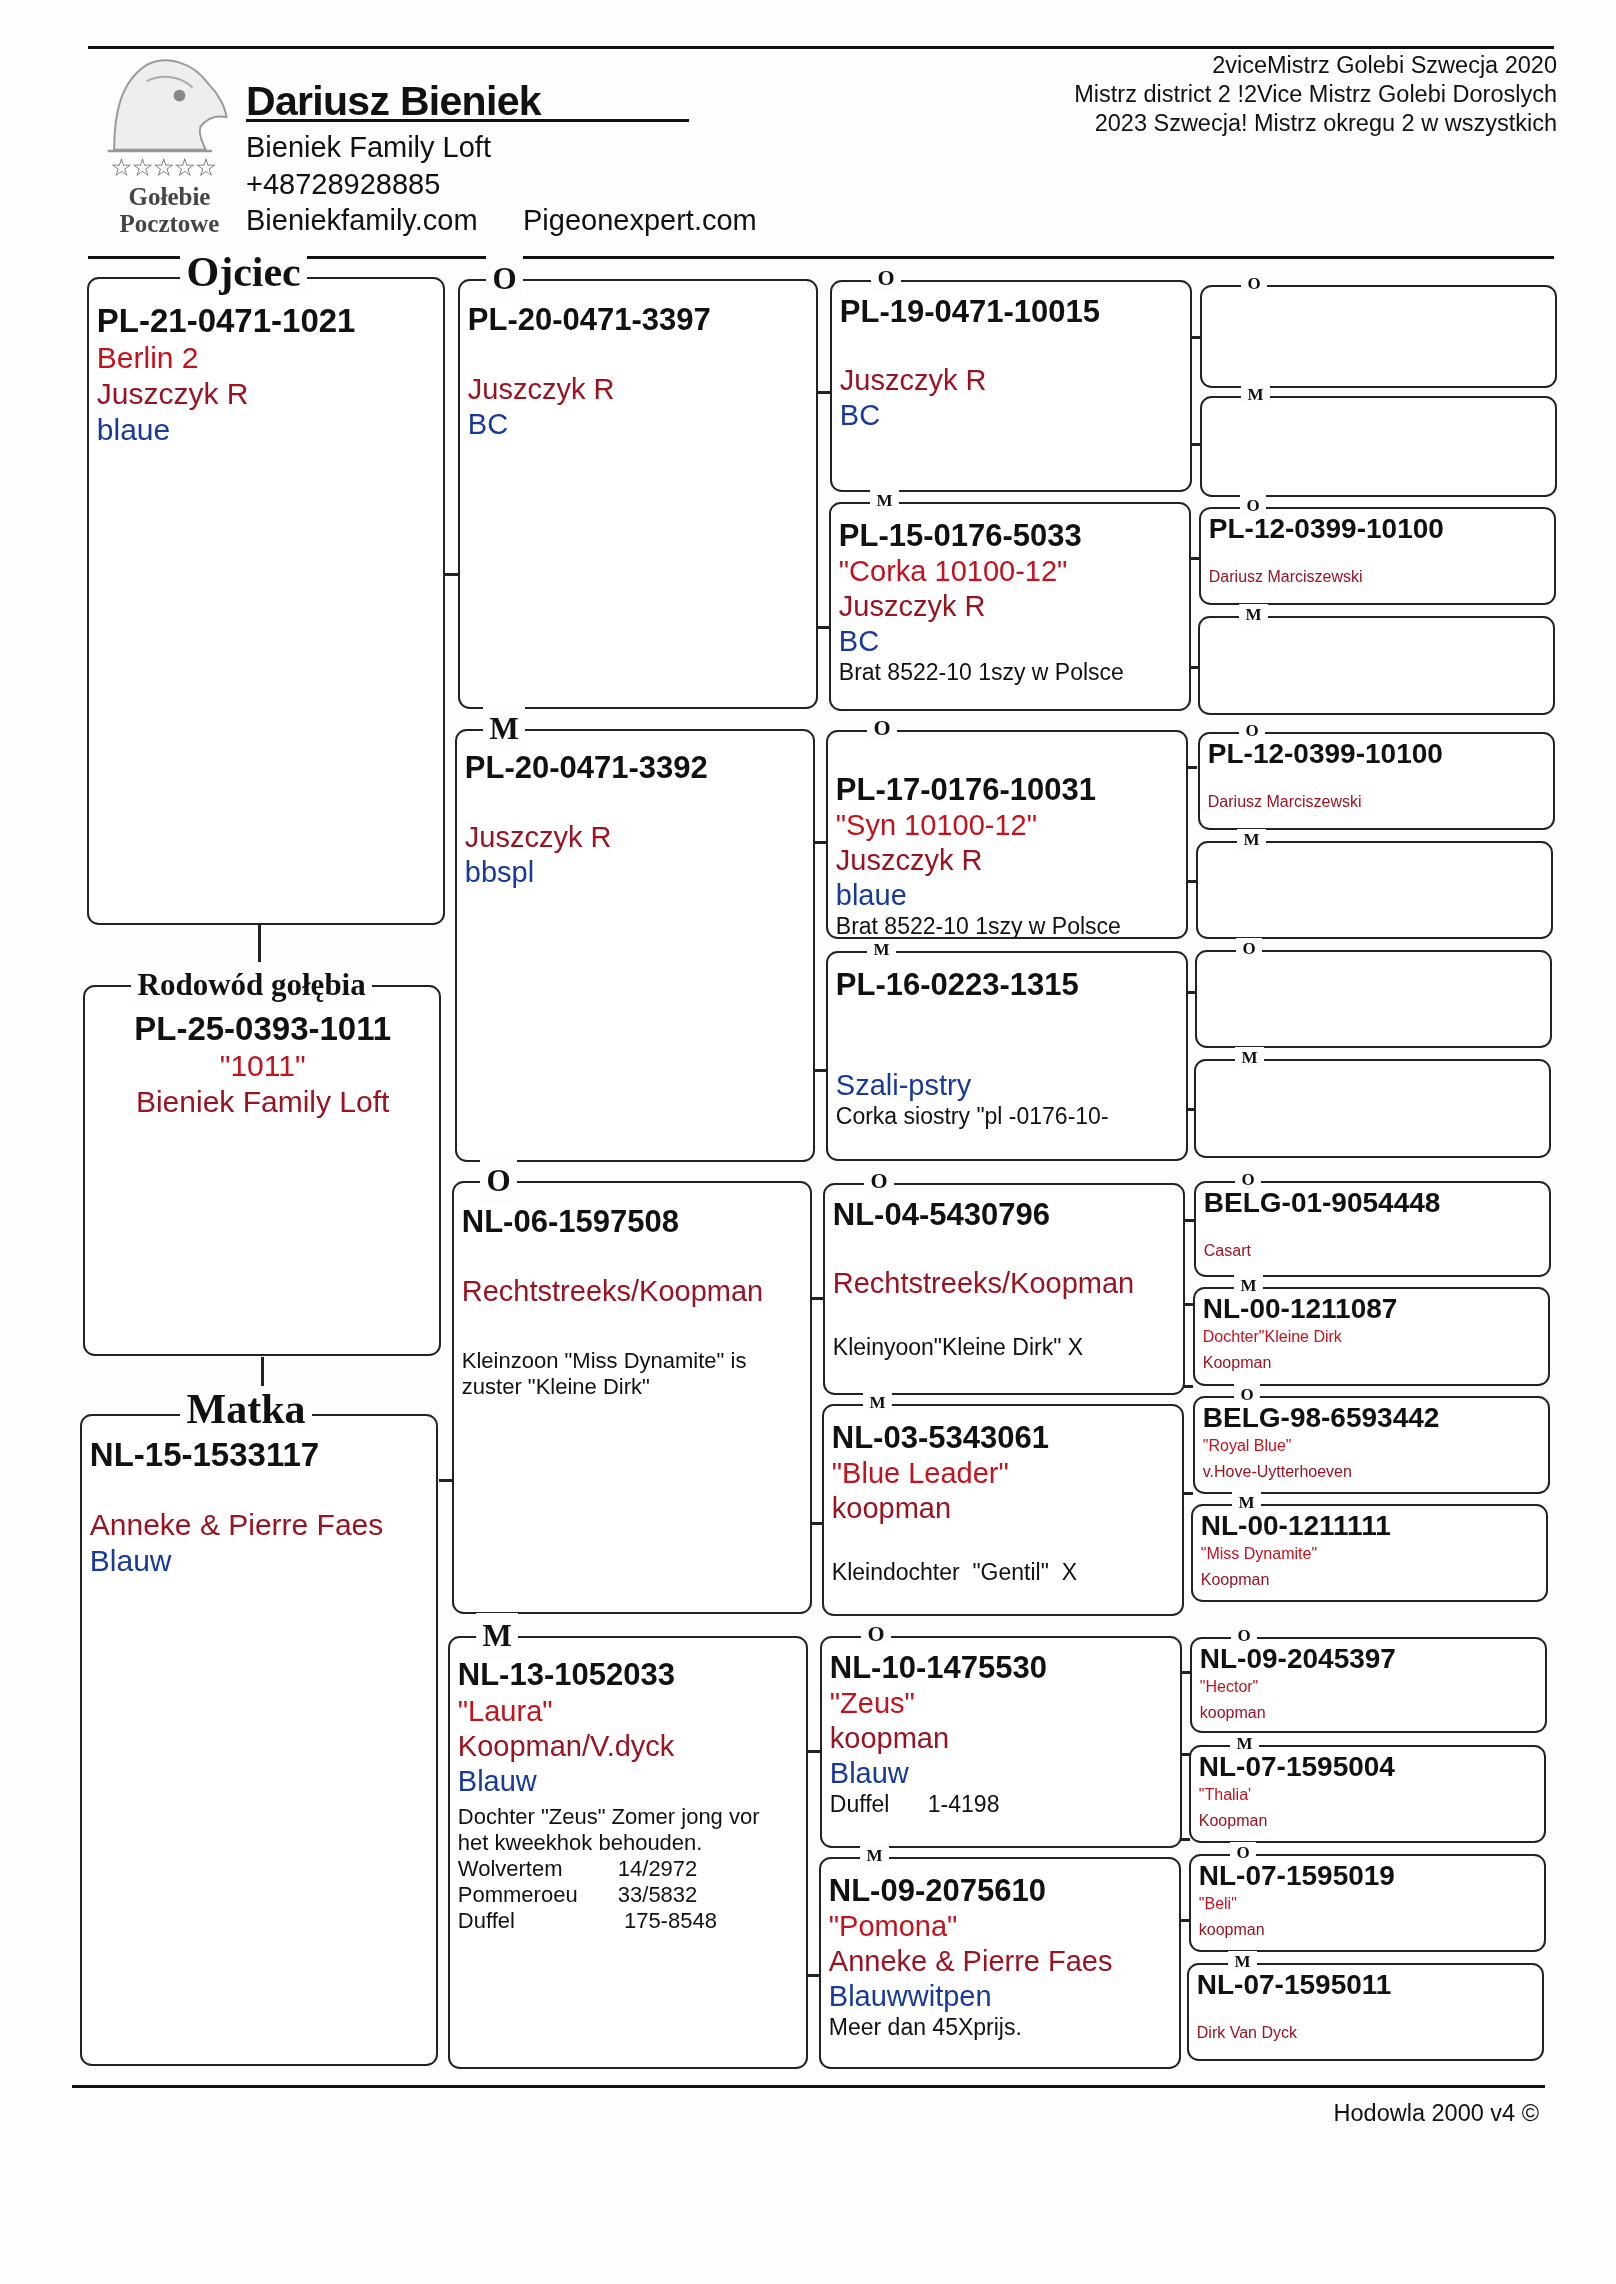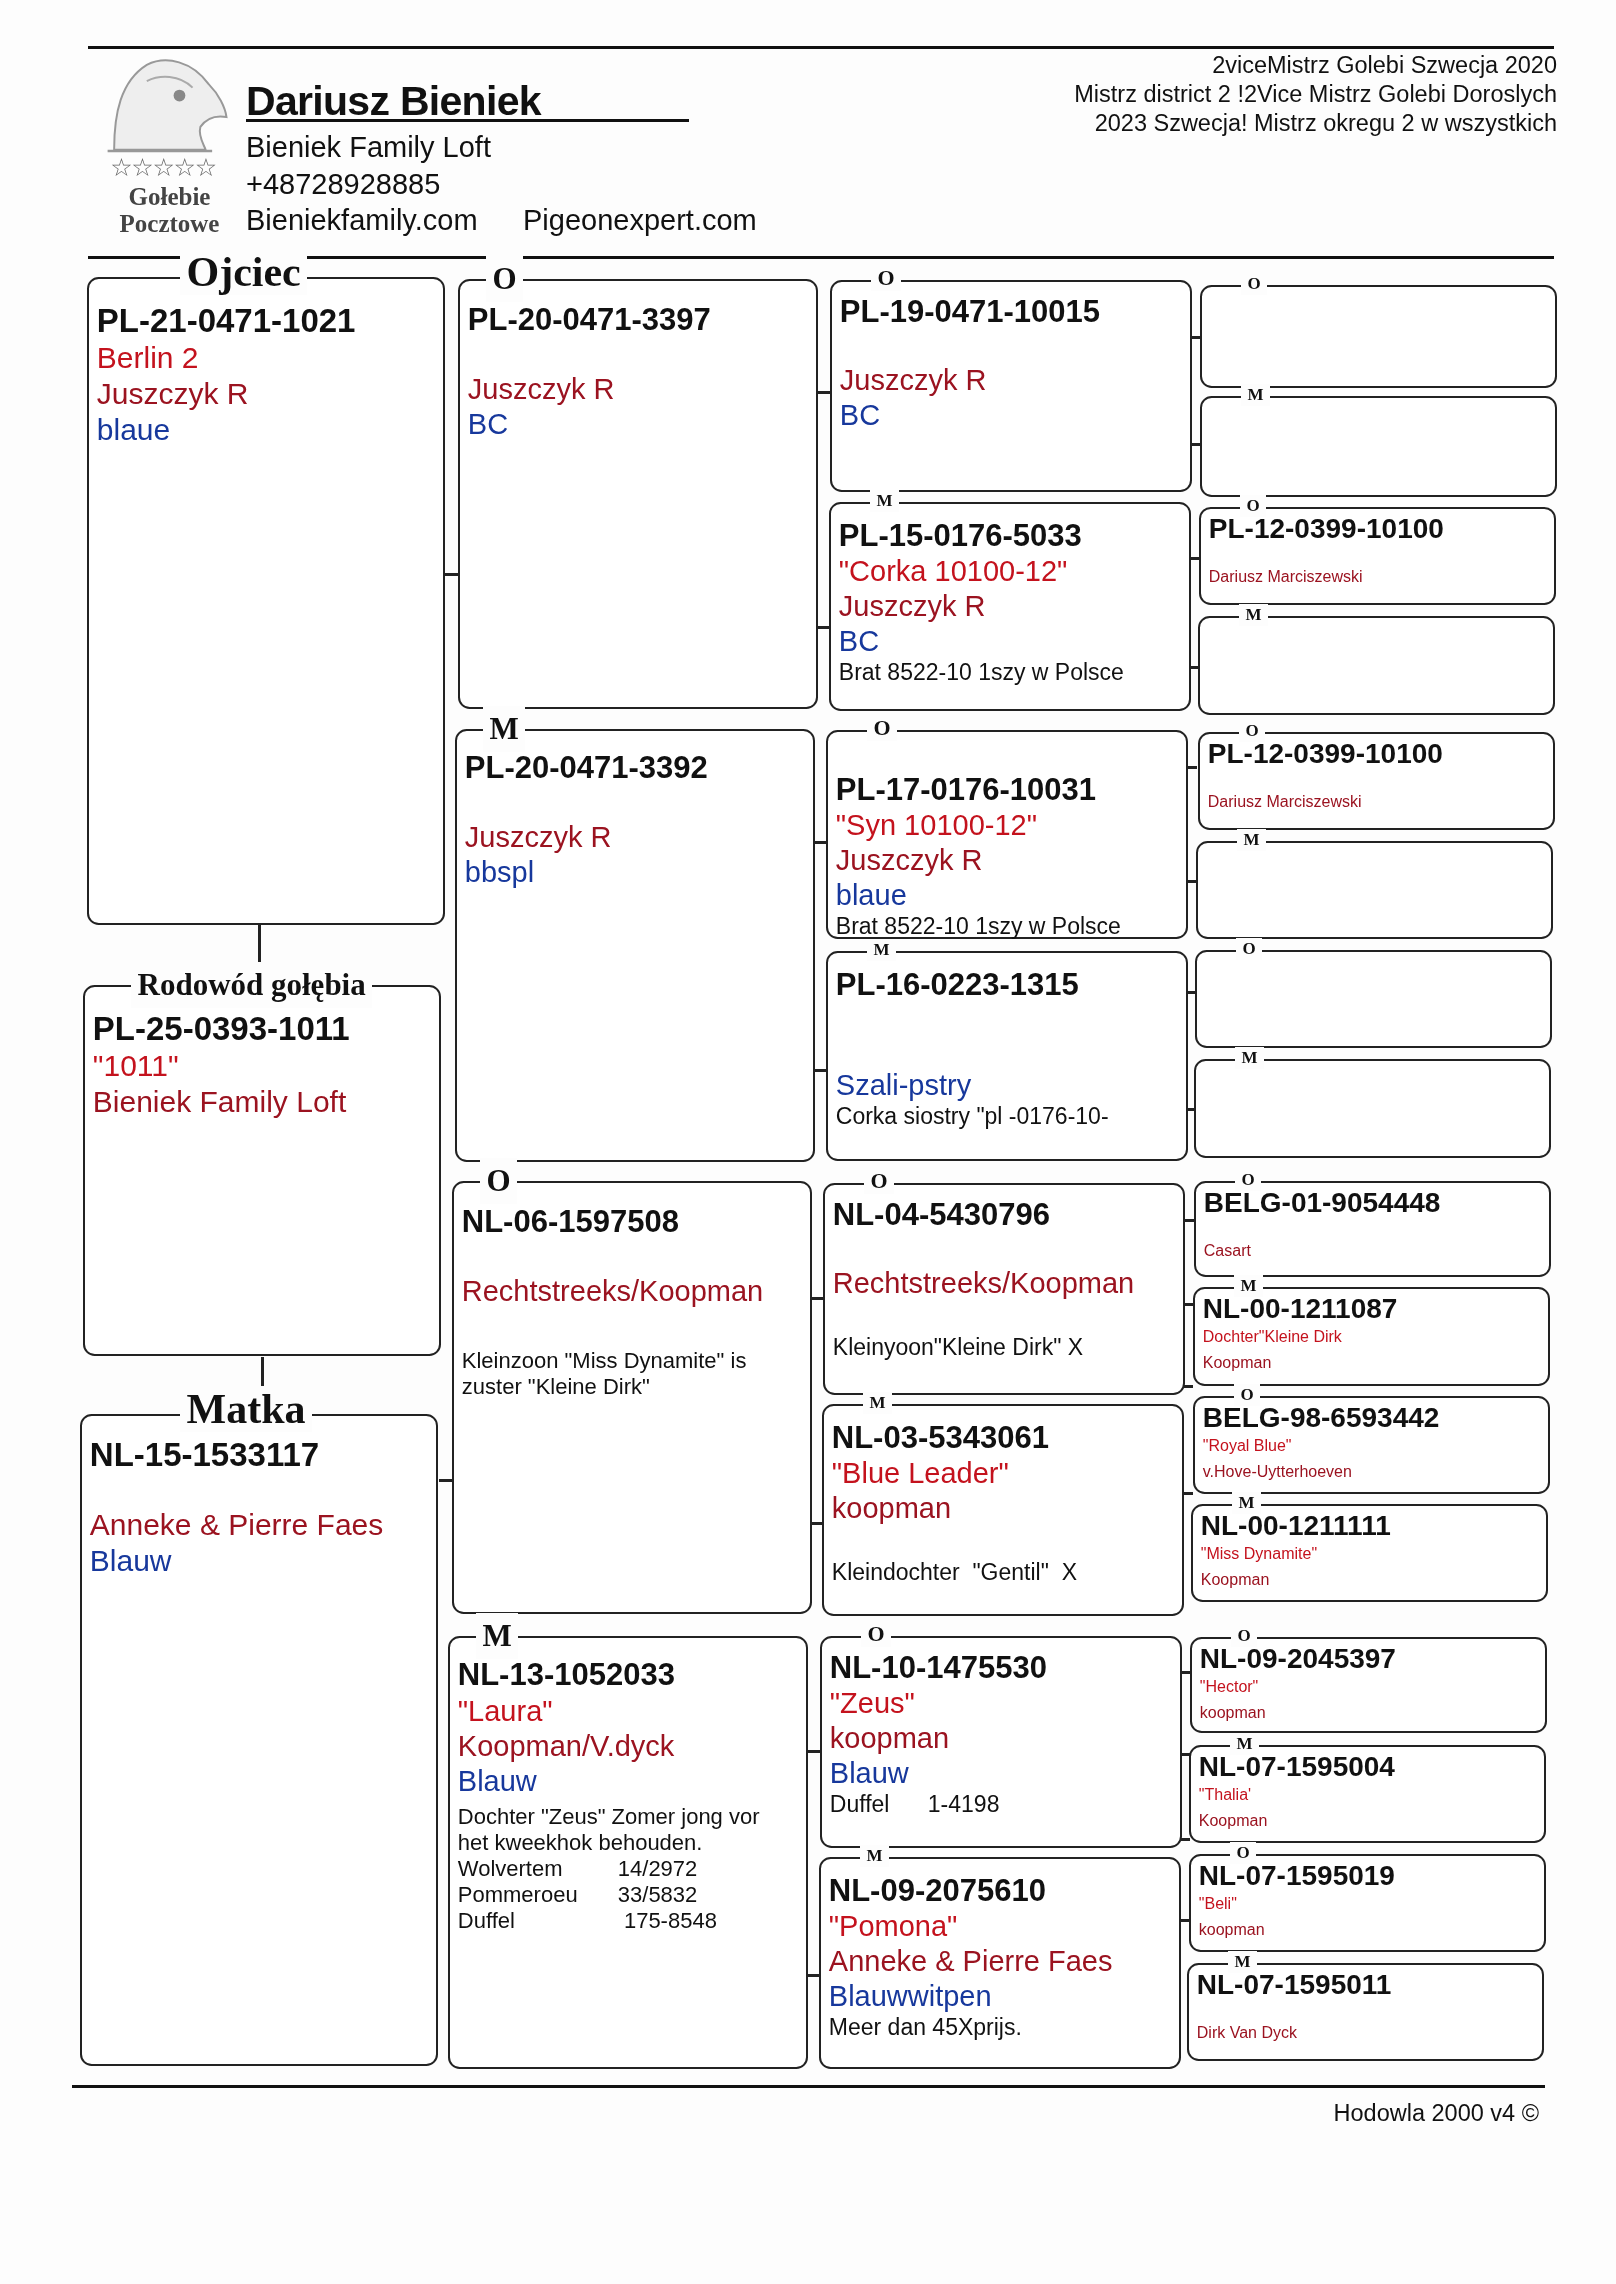--- a/index.html
+++ b/index.html
@@ -78,21 +78,21 @@
   <span class="legend leg-big" style="left:91px;">Ojciec</span>
   <div class="content" style="top:23px;">
     <div class="ring">PL-21-0471-1021</div>
     <div class="ln red">Berlin 2</div>
     <div class="ln dred">Juszczyk R</div>
     <div class="ln blue">blaue</div>
   </div>
 </div>
 <div class="conn" style="left:258px; top:925px; width:2.6px; height:40px;"></div>
 
-<div class="box c1" style="left:83px; top:985px; width:358px; height:371px;">
+<div class="box c1" style="left:83px; top:985px; width:358px; height:371px;text-align:center;">
   <span class="legend leg-mid" style="left:46px;">Rodowód gołębia</span>
   <div class="content" style="top:23px;">
     <div class="ring">PL-25-0393-1011</div>
     <div class="ln red">"1011"</div>
     <div class="ln dred">Bieniek Family Loft</div>
   </div>
 </div>
 <div class="conn" style="left:261px; top:1357px; width:2.6px; height:39px;"></div>
 
 <div class="box c1" style="left:80px; top:1414px; width:358px; height:652px;">

